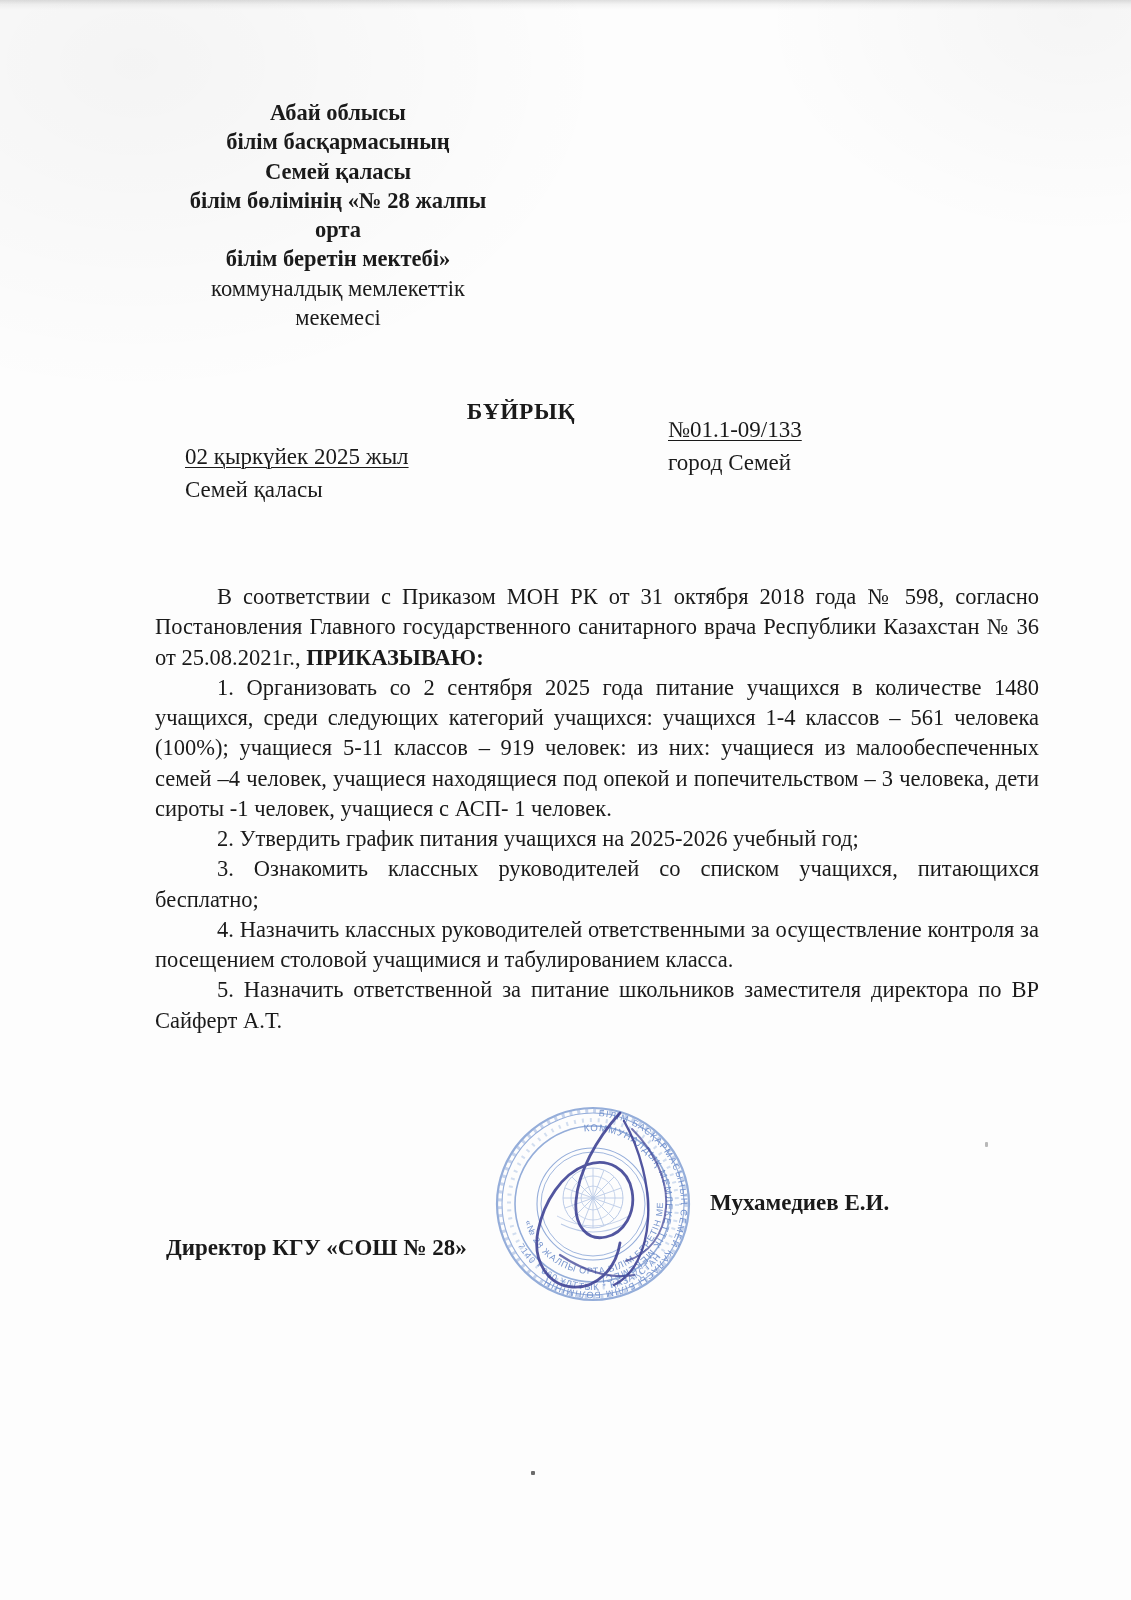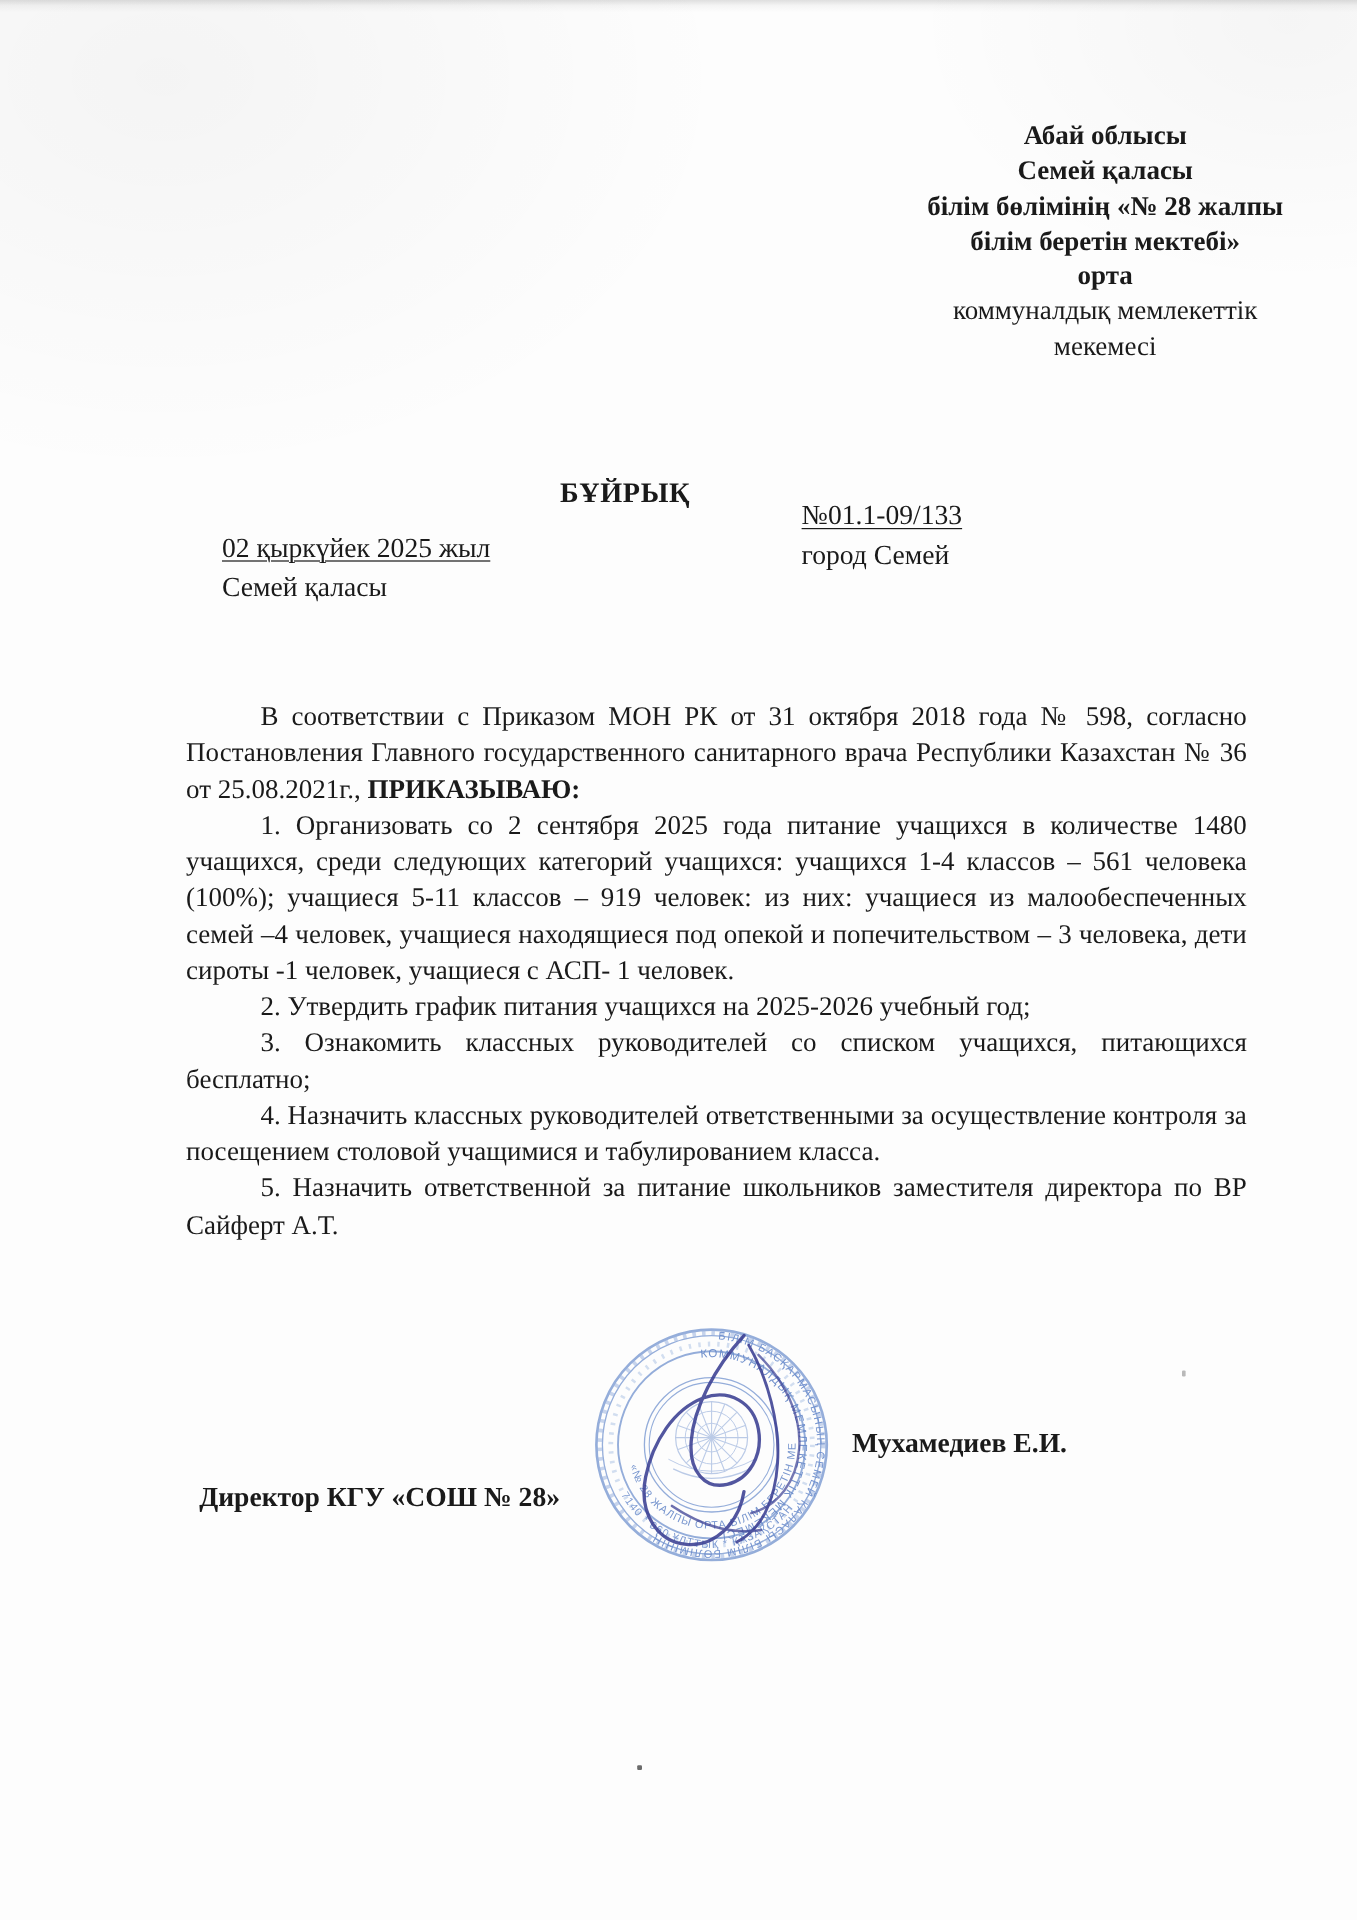--- a/index.html
+++ b/index.html
@@ -39,21 +39,21 @@
     opacity: .75;
   }
 
   
   .header {
     position: absolute;
     top: 98px;
     left: 0;
     width: 1131px;
     display: flex;
-    justify-content: flex-end;
+    justify-content: space-between;
   }
   .hdr-col {
     text-align: center;
     font-size: 22.5px;
     line-height: 1.30;
   }
   .hdr-left  { width: 420px; margin-left: 128px; }
   .hdr-right { width: 430px; margin-left: 76px; }
   .hdr-col .b { font-weight: bold; }
   .hdr-col .n { font-weight: normal; }
@@ -152,24 +152,25 @@
 
 <div class="page">
 
   <div class="scan-top-band"></div>
   <div class="scan-tint"></div>
 
   <div class="header">
 
     <div class="hdr-col hdr-left">
       <div class="b">Абай облысы</div>
+      <div class="b">білім басқармасының</div>
       <div class="b">Семей қаласы</div>
       <div class="b">білім бөлімінің «№ 28 жалпы</div>
+      <div class="b">орта</div>
       <div class="b">білім беретін мектебі»</div>
-      <div class="b">орта</div>
       <div class="n">коммуналдық мемлекеттік</div>
       <div class="n">мекемесі</div>
     </div>
 
 
   </div>
 
   <div class="order-row">
 
     <div class="ord-left">

